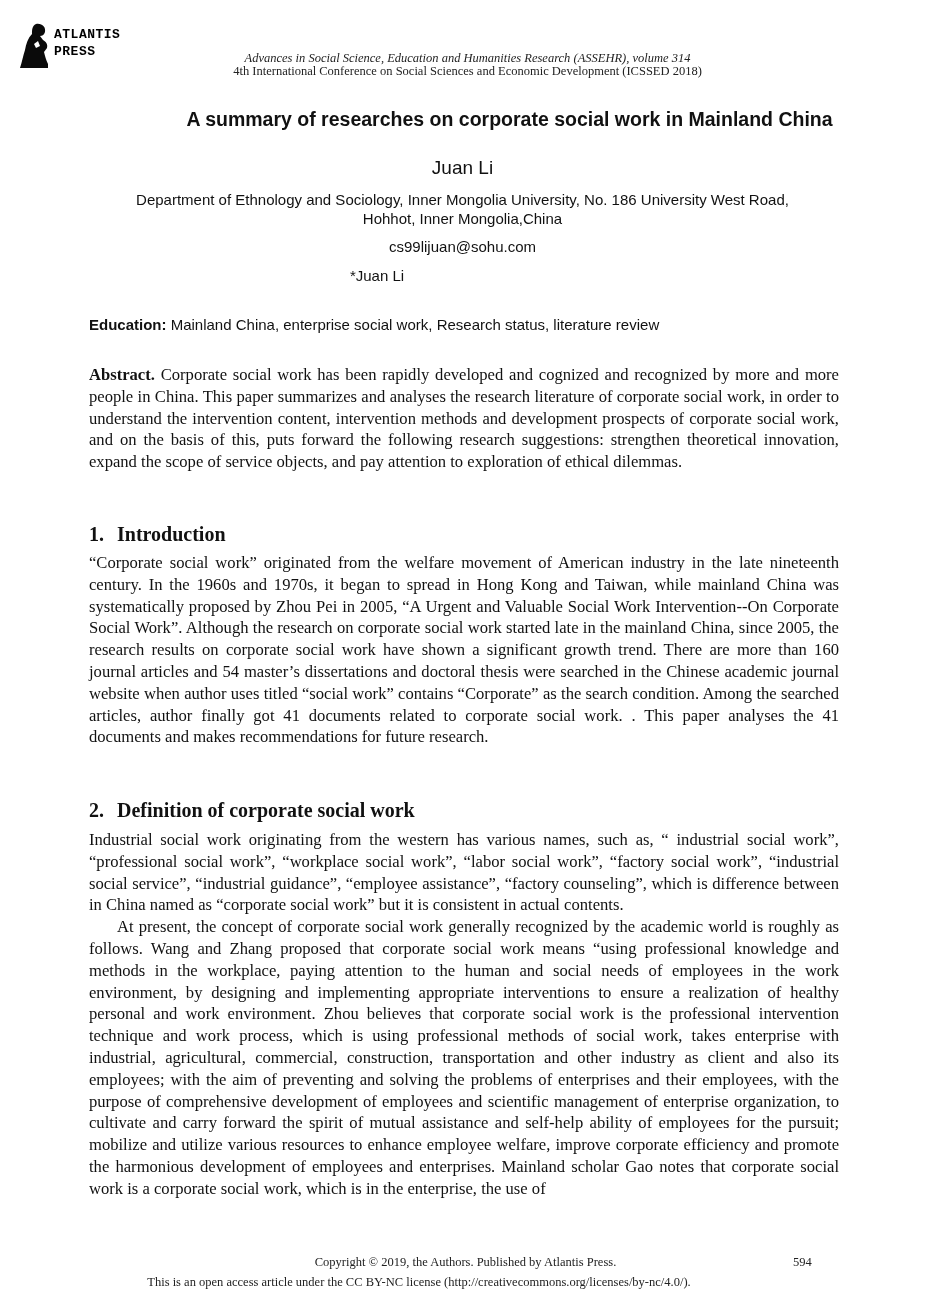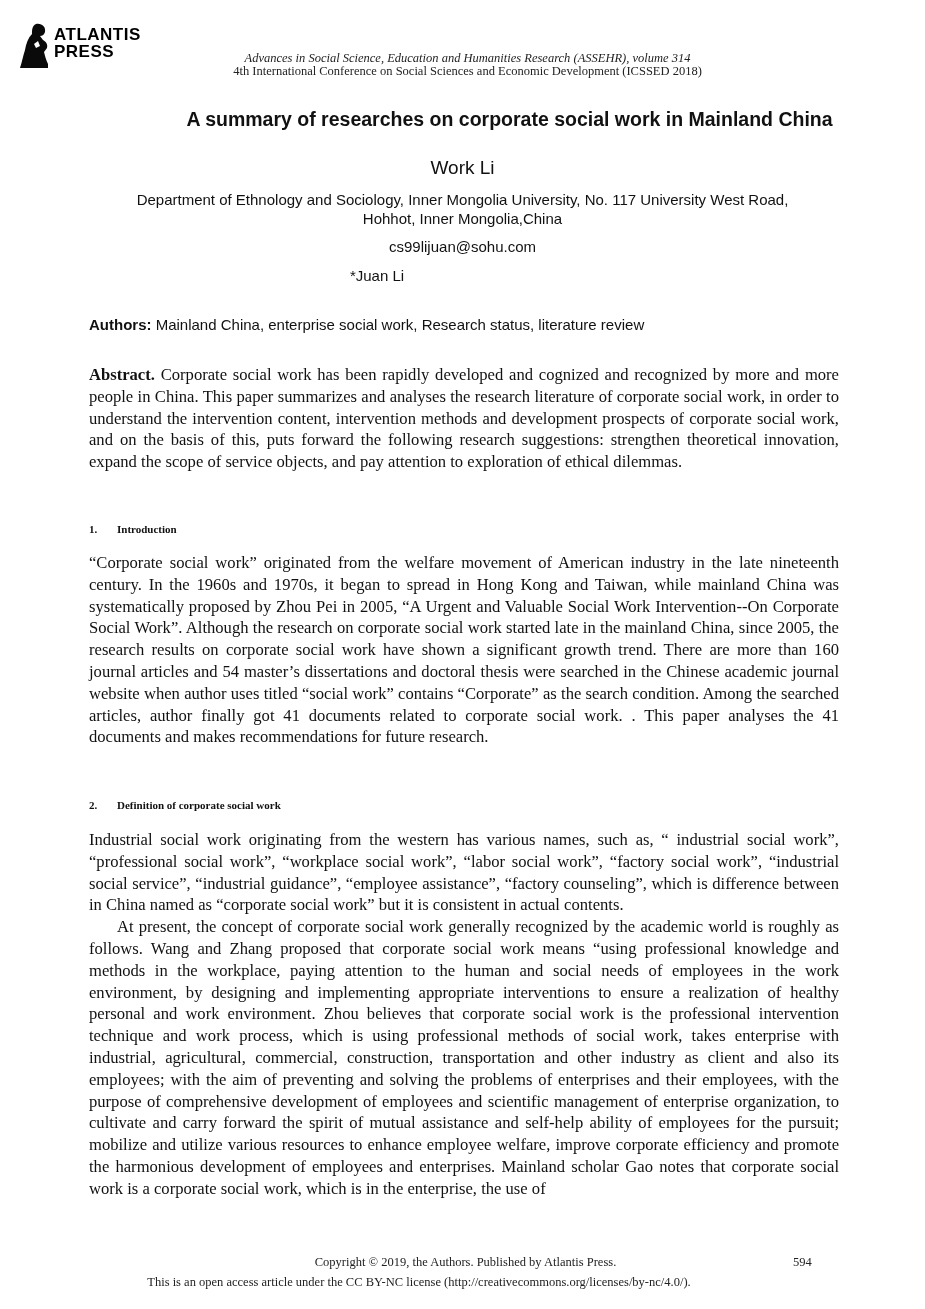--- a/index.html
+++ b/index.html
@@ -1,40 +1,40 @@
 <!DOCTYPE html>
 <html><head>
 <meta charset="utf-8">
 <style>
   html, body { margin: 0; padding: 0; background: #ffffff; }
   body { width: 925px; height: 1309px; position: relative; overflow: hidden; color: #111; }
 
   .logo { position: absolute; left: 18px; top: 22px; width: 120px; height: 50px; }
   .logo svg { position: absolute; left: 0; top: 0; }
-  .logo-text { position: absolute; left: 36px; top: 4px; font-family: Liberation Sans, sans-serif; font-weight: bold; font-size: 17px; line-height: 17px; letter-spacing: 0.5px; text-align: right; width: 60px; color: #000; }
+  .logo-text { position: absolute; left: 36px; top: 4px; font-family: Liberation Mono, monospace; font-weight: bold; font-size: 13px; line-height: 17px; letter-spacing: 0.5px; text-align: left; width: 60px; color: #000; }
 
   .hdr1 { position: absolute; left: 0; width: 925px; top: 43px; text-align: center; font-family: "Liberation Serif", serif; font-style: italic; font-size: 12.5px; color: #222; padding-left: 10px; box-sizing: border-box; margin-top: 8px; }
   .hdr2 { position: absolute; left: 0; width: 925px; top: 64px; text-align: center; font-family: "Liberation Serif", serif; font-size: 12.5px; color: #222; padding-left: 10px; box-sizing: border-box; }
 
   .title { position: absolute; left: 0; width: 925px; top: 108px; text-align: center; font-family: "Liberation Sans", sans-serif; font-weight: bold; font-size: 19.5px; color: #111; margin-left: 47px; }
   .author { position: absolute; left: 0; width: 925px; top: 157px; text-align: center; font-family: "Liberation Sans", sans-serif; font-size: 19px; color: #111; }
   .affil { position: absolute; left: 0; width: 925px; top: 190px; text-align: center; font-family: "Liberation Sans", sans-serif; font-size: 15px; line-height: 19px; color: #111; }
   .email { position: absolute; left: 0; width: 925px; top: 238px; text-align: center; font-family: "Liberation Sans", sans-serif; font-size: 15px; color: #111; }
   .corr { position: absolute; left: 0; width: 754px; top: 267px; text-align: center; font-family: "Liberation Sans", sans-serif; font-size: 15px; color: #111; }
 
   .keywords { position: absolute; left: 89px; width: 760px; top: 316px; font-family: "Liberation Sans", sans-serif; font-size: 15px; color: #111; }
   .keywords b { font-weight: bold; }
 
   .body-block { position: absolute; left: 89px; width: 750px; font-family: "Liberation Serif", serif; font-size: 16.6px; line-height: 21.8px; text-align: justify; color: #111; }
   .body-block p { margin: 0; }
   .indent { text-indent: 28px; }
   .abstract { top: 364px; }
   .abstract b { font-weight: bold; }
 
-  .section-h { position: absolute; left: 89px; font-family: "Liberation Serif", serif; font-weight: bold; font-size: 11px; color: #111; }
+  .section-h { position: absolute; left: 89px; font-family: "Liberation Serif", serif; font-weight: bold; font-size: 20px; color: #111; }
   .section-h .num { display: inline-block; width: 28px; }
   .h1 { top: 523px; }
   .intro { top: 552px; }
   .h2 { top: 799px; }
   .defn { top: 829px; }
 
   .footer1 { position: absolute; left: 0; width: 925px; top: 1255px; text-align: center; font-family: "Liberation Serif", serif; font-size: 12.5px; color: #222; }
   .footer1 .txt { position: relative; left: 3px; }
   .pageno { position: absolute; left: 793px; top: 1255px; font-family: "Liberation Serif", serif; font-size: 12.5px; color: #222; }
   .footer2 { position: absolute; left: 0; width: 838px; top: 1275px; text-align: center; font-family: "Liberation Serif", serif; font-size: 12.5px; color: #222; }
@@ -50,30 +50,30 @@
   <div class="logo-text">
     <div>ATLANTIS</div>
     <div>PRESS</div>
   </div>
 </div>
 
 <div class="hdr1">Advances in Social Science, Education and Humanities Research (ASSEHR), volume 314</div>
 <div class="hdr2">4th International Conference on Social Sciences and Economic Development (ICSSED 2018)</div>
 
 <div class="title">A summary of researches on corporate social work in Mainland China</div>
-<div class="author">Work Li</div>
+<div class="author">Juan Li</div>
 <div class="affil">
-  <div>Department of Ethnology and Sociology, Inner Mongolia University, No. 117 University West Road,</div>
+  <div>Department of Ethnology and Sociology, Inner Mongolia University, No. 186 University West Road,</div>
   <div>Hohhot, Inner Mongolia,China</div>
 </div>
 <div class="email">cs99lijuan@sohu.com</div>
 <div class="corr">*Juan Li</div>
 
 <div class="keywords">
-  <b>Authors:</b>
+  <b>Education:</b>
   <span>Mainland China, enterprise social work, Research status, literature review</span>
 </div>
 
 <div class="body-block abstract">
   <p><b>Abstract.</b> <span>Corporate social work has been rapidly developed and cognized and recognized by more and more people in China. This paper summarizes and analyses the research literature of corporate social work, in order to understand the intervention content, intervention methods and development prospects of corporate social work, and on the basis of this, puts forward the following research suggestions: strengthen theoretical innovation, expand the scope of service objects, and pay attention to exploration of ethical dilemmas.</span></p>
 </div>
 
 <div class="section-h h1">
   <span class="num">1.</span><span>Introduction</span>
 </div>

